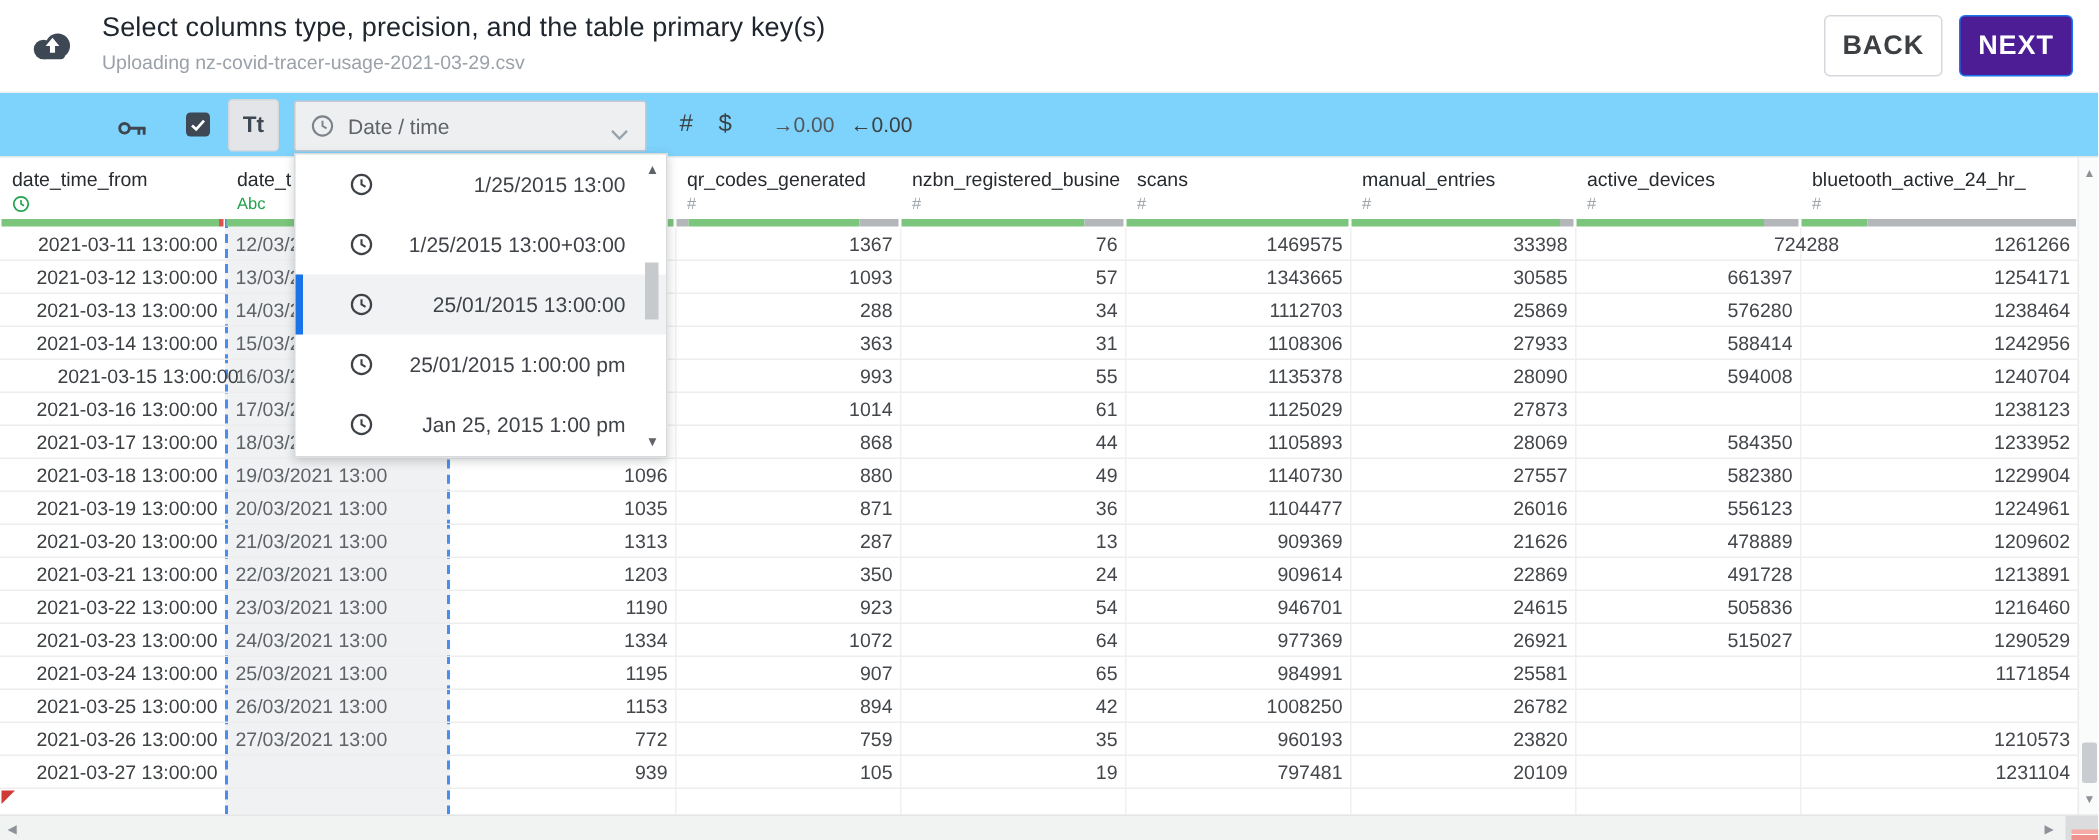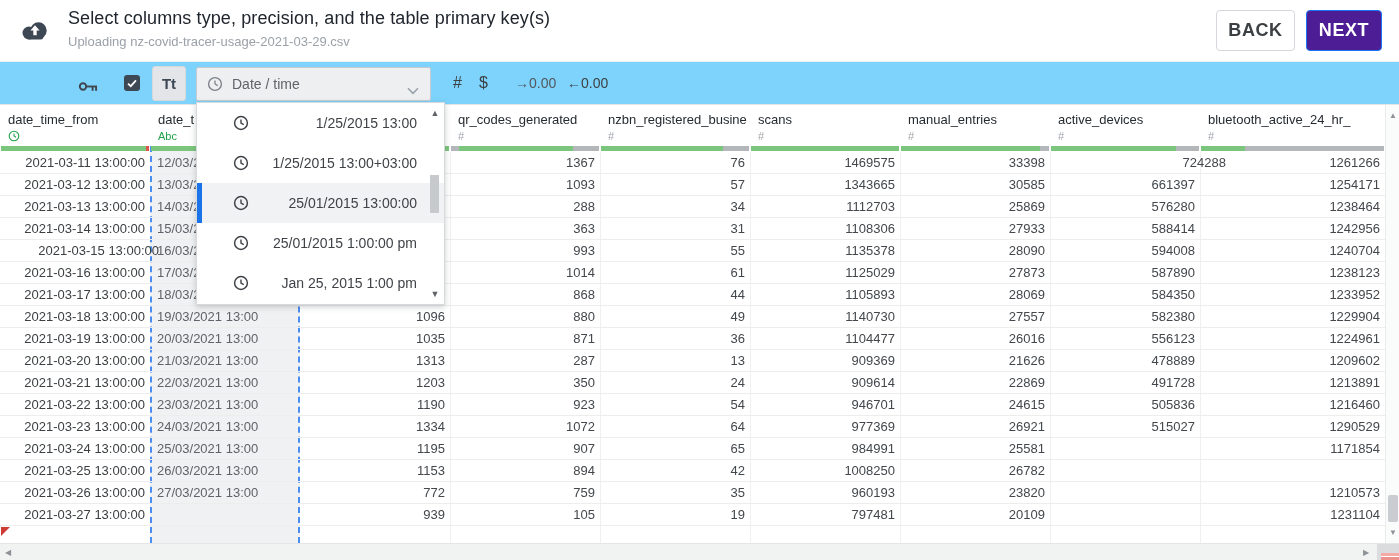--- a/index.html
+++ b/index.html
@@ -275,21 +275,20 @@
           <span class="cell num" style="left: 1050px; width: 150px;">594008</span>
           <span class="cell num" style="left: 1200px; width: 185px;">1240704</span>
         </div>
         <div class="grid-row" style="top: 157px;">
           <span class="cell datefrom" style="left: 0px; width: 150px;">2021-03-16 13:00:00</span>
           <span class="cell dateto" style="left: 150px; width: 150px;">17/03/2</span>
           <span class="cell num" style="left: 450px; width: 150px;">1014</span>
           <span class="cell num" style="left: 600px; width: 150px;">61</span>
           <span class="cell num" style="left: 750px; width: 150px;">1125029</span>
           <span class="cell num" style="left: 900px; width: 150px;">27873</span>
-          <span class="cell num" style="left: 1050px; width: 150px;">587890</span>
           <span class="cell num" style="left: 1200px; width: 185px;">1238123</span>
         </div>
         <div class="grid-row" style="top: 179px;">
           <span class="cell datefrom" style="left: 0px; width: 150px;">2021-03-17 13:00:00</span>
           <span class="cell dateto" style="left: 150px; width: 150px;">18/03/2</span>
           <span class="cell num" style="left: 450px; width: 150px;">868</span>
           <span class="cell num" style="left: 600px; width: 150px;">44</span>
           <span class="cell num" style="left: 750px; width: 150px;">1105893</span>
           <span class="cell num" style="left: 900px; width: 150px;">28069</span>
           <span class="cell num" style="left: 1050px; width: 150px;">584350</span>

